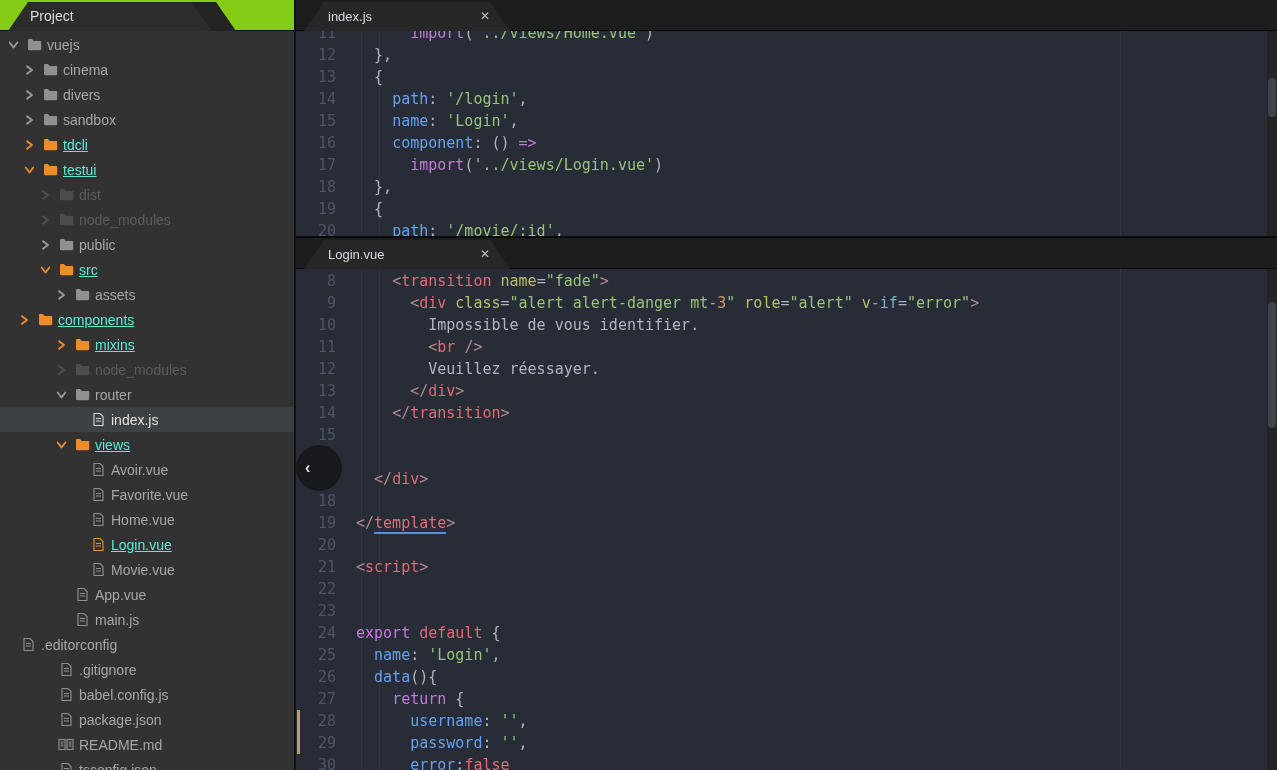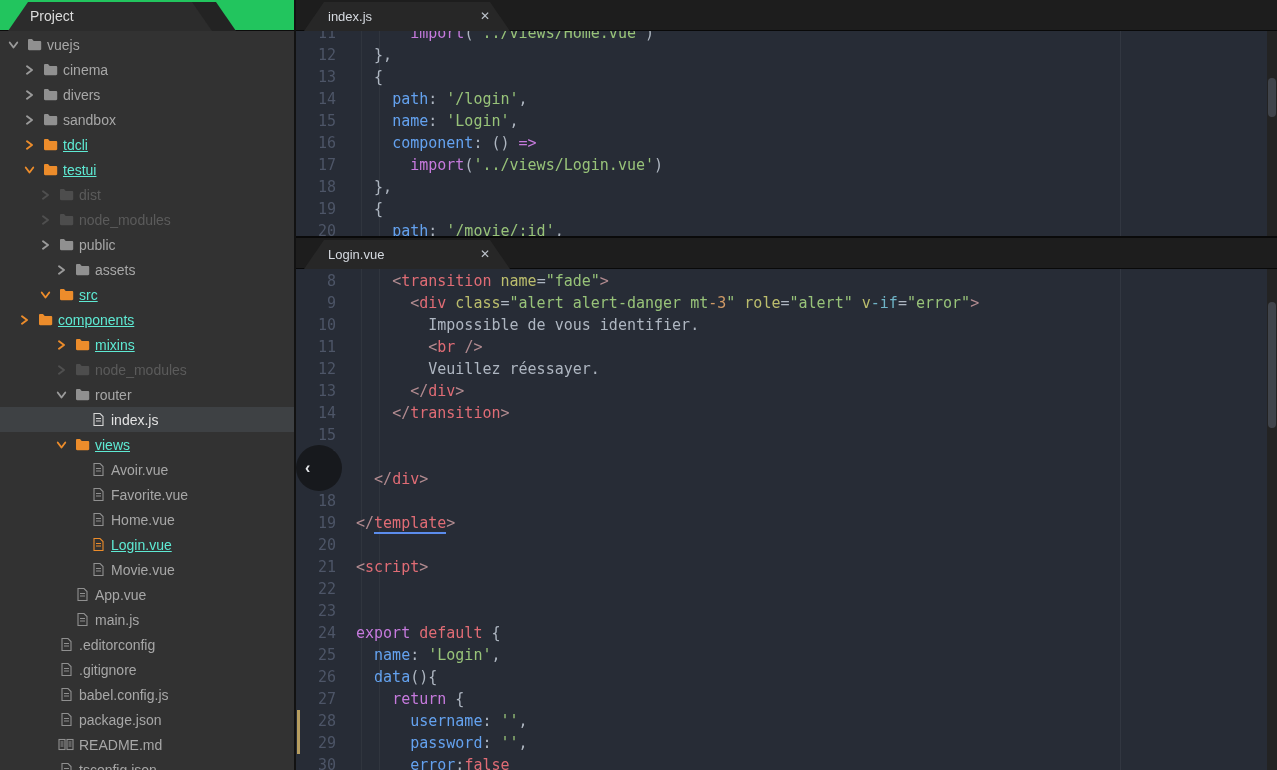--- a/index.html
+++ b/index.html
@@ -2,21 +2,21 @@
 <html><head>
 <meta charset="utf-8">
 <style>
   * { margin:0; padding:0; box-sizing:border-box; }
   html,body { width:1277px; height:770px; overflow:hidden; background:#1b1b1b;
               font-family:"Liberation Sans", sans-serif; }
   .app { position:relative; width:1277px; height:770px; background:#1b1b1b; }
 
   
   .sidebar { position:absolute; left:0; top:0; width:294px; height:770px; background:#323232; }
-  .sidebar-header { position:relative; height:31px; background:#22c55e; border-bottom:1px solid #0c0c0c; }
+  .sidebar-header { position:relative; height:31px; background:#84cc16; border-bottom:1px solid #0c0c0c; }
   .tab-shape { position:absolute; top:2px; height:29px;
                clip-path:polygon(20px 0, calc(100% - 20px) 0, 100% 100%, 0 100%); }
   .phantom-tab { left:152px; width:84px; background:#232323; }
   .project-tab { left:8px; width:204px; background:#2c2c2c; color:#dcdcdc;
                  font-size:14px; line-height:29px; padding-left:22px; }
   .tree { position:absolute; top:32px; left:0; right:0; bottom:0; overflow:hidden; }
   .tree-row { display:flex; align-items:center; height:25px; font-size:14px; color:#a7a7a7; }
   .tree-row.tone-orange { color:#5eead4;text-decoration:underline; }
   .tree-row.tone-dim { color:#5b5b5b; }
   .tree-row.selected { background:#3e4144; color:#e2e2e2; }
@@ -207,46 +207,46 @@
               <path d="M2 1.2 L7 5 L2 8.8" fill="none" stroke="currentColor" stroke-width="1.9" stroke-linecap="round" stroke-linejoin="round"></path>
             </svg>
           </span>
           <span class="tree-icon">
             <svg width="15" height="13" viewBox="0 0 15 13">
               <path fill="currentColor" d="M1 2.2 C1 1.5 1.5 1 2.2 1 H5 l1.7 1.9 H13 c0.7 0 1.2 0.5 1.2 1.2 V11 c0 0.7 -0.5 1.2 -1.2 1.2 H2.2 C1.5 12.2 1 11.7 1 11 Z"></path>
             </svg>
           </span>
           <span class="tree-label">public</span>
         </div>
-        <div class="tree-row tone-normal" style="padding-left: 54px;">
-          <span class="chev">
-            <svg width="9" height="10" viewBox="0 0 9 10">
-              <path d="M2 1.2 L7 5 L2 8.8" fill="none" stroke="currentColor" stroke-width="1.9" stroke-linecap="round" stroke-linejoin="round"></path>
-            </svg>
-          </span>
-          <span class="tree-icon">
-            <svg width="15" height="13" viewBox="0 0 15 13">
-              <path fill="currentColor" d="M1 2.2 C1 1.5 1.5 1 2.2 1 H5 l1.7 1.9 H13 c0.7 0 1.2 0.5 1.2 1.2 V11 c0 0.7 -0.5 1.2 -1.2 1.2 H2.2 C1.5 12.2 1 11.7 1 11 Z"></path>
-            </svg>
-          </span>
-          <span class="tree-label">assets</span>
-        </div>
         <div class="tree-row tone-orange" style="padding-left: 38px;">
           <span class="chev open">
             <svg width="9" height="10" viewBox="0 0 9 10">
               <path d="M2 1.2 L7 5 L2 8.8" fill="none" stroke="currentColor" stroke-width="1.9" stroke-linecap="round" stroke-linejoin="round"></path>
             </svg>
           </span>
           <span class="tree-icon">
             <svg width="15" height="13" viewBox="0 0 15 13">
               <path fill="currentColor" d="M1 2.2 C1 1.5 1.5 1 2.2 1 H5 l1.7 1.9 H13 c0.7 0 1.2 0.5 1.2 1.2 V11 c0 0.7 -0.5 1.2 -1.2 1.2 H2.2 C1.5 12.2 1 11.7 1 11 Z"></path>
             </svg>
           </span>
           <span class="tree-label">src</span>
         </div>
+        <div class="tree-row tone-normal" style="padding-left: 54px;">
+          <span class="chev">
+            <svg width="9" height="10" viewBox="0 0 9 10">
+              <path d="M2 1.2 L7 5 L2 8.8" fill="none" stroke="currentColor" stroke-width="1.9" stroke-linecap="round" stroke-linejoin="round"></path>
+            </svg>
+          </span>
+          <span class="tree-icon">
+            <svg width="15" height="13" viewBox="0 0 15 13">
+              <path fill="currentColor" d="M1 2.2 C1 1.5 1.5 1 2.2 1 H5 l1.7 1.9 H13 c0.7 0 1.2 0.5 1.2 1.2 V11 c0 0.7 -0.5 1.2 -1.2 1.2 H2.2 C1.5 12.2 1 11.7 1 11 Z"></path>
+            </svg>
+          </span>
+          <span class="tree-label">assets</span>
+        </div>
         <div class="tree-row tone-orange" style=" margin-left: 17px;">
           <span class="chev">
             <svg width="9" height="10" viewBox="0 0 9 10">
               <path d="M2 1.2 L7 5 L2 8.8" fill="none" stroke="currentColor" stroke-width="1.9" stroke-linecap="round" stroke-linejoin="round"></path>
             </svg>
           </span>
           <span class="tree-icon">
             <svg width="15" height="13" viewBox="0 0 15 13">
               <path fill="currentColor" d="M1 2.2 C1 1.5 1.5 1 2.2 1 H5 l1.7 1.9 H13 c0.7 0 1.2 0.5 1.2 1.2 V11 c0 0.7 -0.5 1.2 -1.2 1.2 H2.2 C1.5 12.2 1 11.7 1 11 Z"></path>
             </svg>
@@ -378,21 +378,21 @@
         <div class="tree-row tone-normal" style="padding-left: 54px;">
           <span class="chev-spacer"></span>
           <span class="tree-icon">
             <svg width="13" height="15" viewBox="0 0 13 15">
               <path fill="none" stroke="currentColor" stroke-width="1.1" d="M2 1.5 h6 l3 3 v9 h-9 z"></path>
               <path fill="none" stroke="currentColor" stroke-width="1" d="M4 6.5 h5 M4 9 h5"></path>
             </svg>
           </span>
           <span class="tree-label">main.js</span>
         </div>
-        <div class="tree-row tone-normal" style="padding-left: 38px;">
+        <div class="tree-row tone-normal" style="">
           <span class="chev-spacer"></span>
           <span class="tree-icon">
             <svg width="13" height="15" viewBox="0 0 13 15">
               <path fill="none" stroke="currentColor" stroke-width="1.1" d="M2 1.5 h6 l3 3 v9 h-9 z"></path>
               <path fill="none" stroke="currentColor" stroke-width="1" d="M4 6.5 h5 M4 9 h5"></path>
             </svg>
           </span>
           <span class="tree-label">.editorconfig</span>
         </div>
         <div class="tree-row tone-normal" style="padding-left: 38px;">

